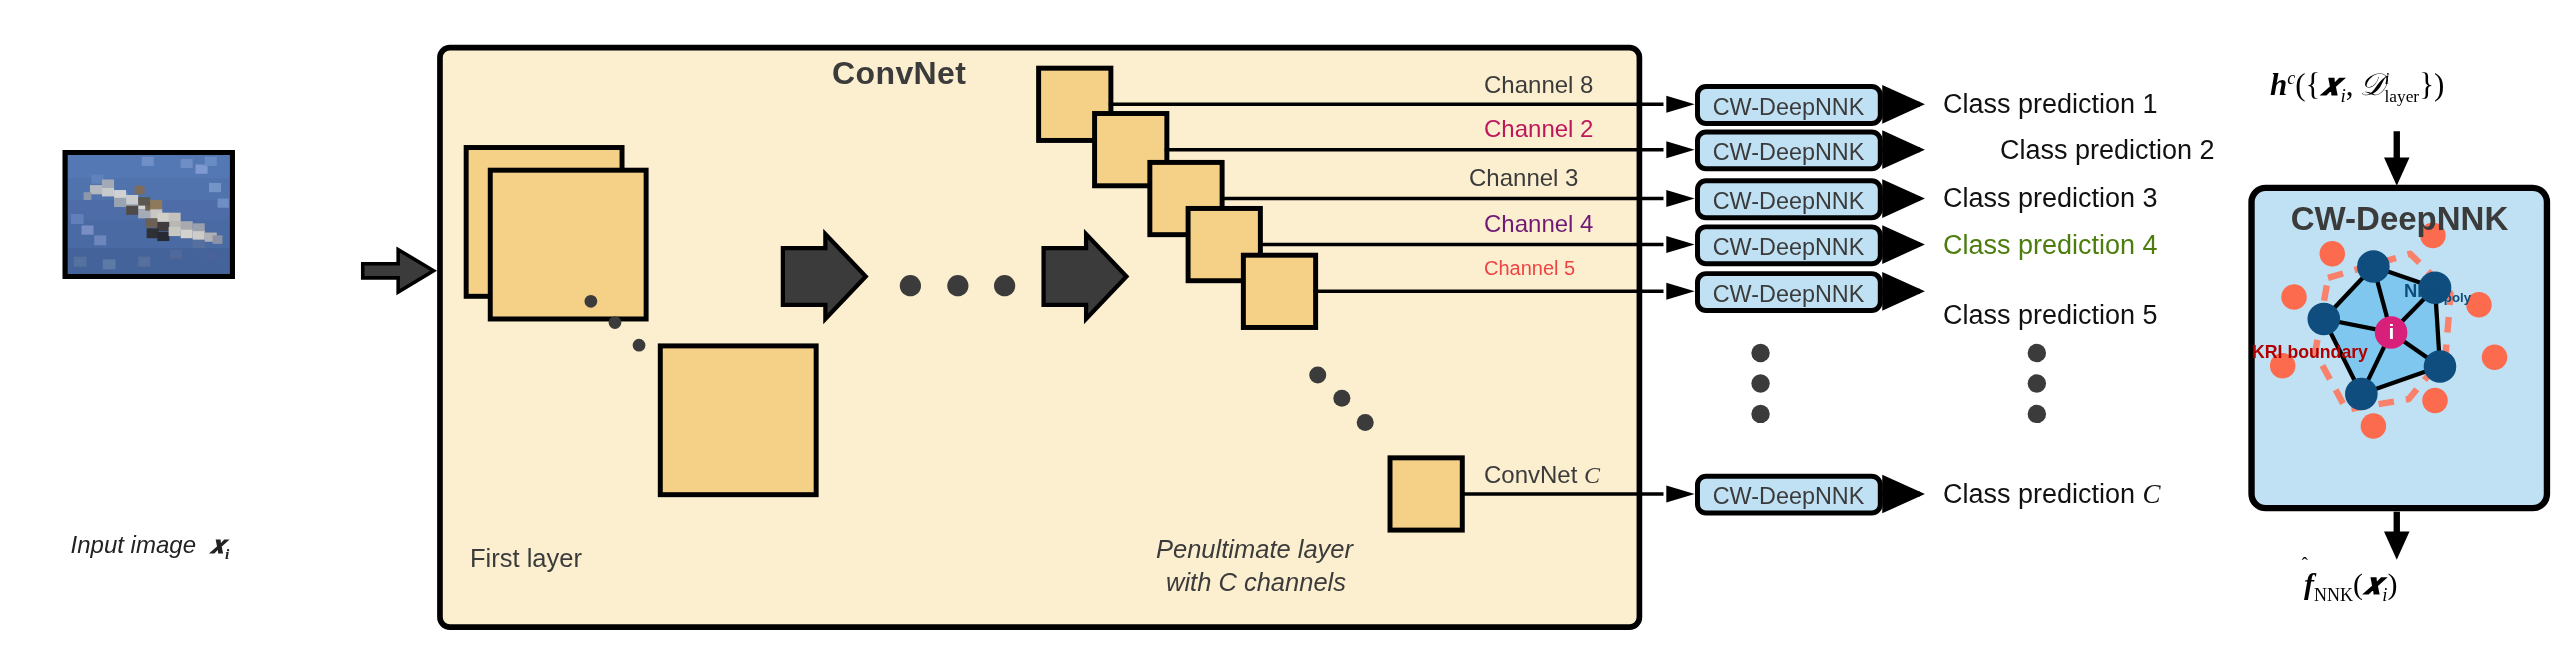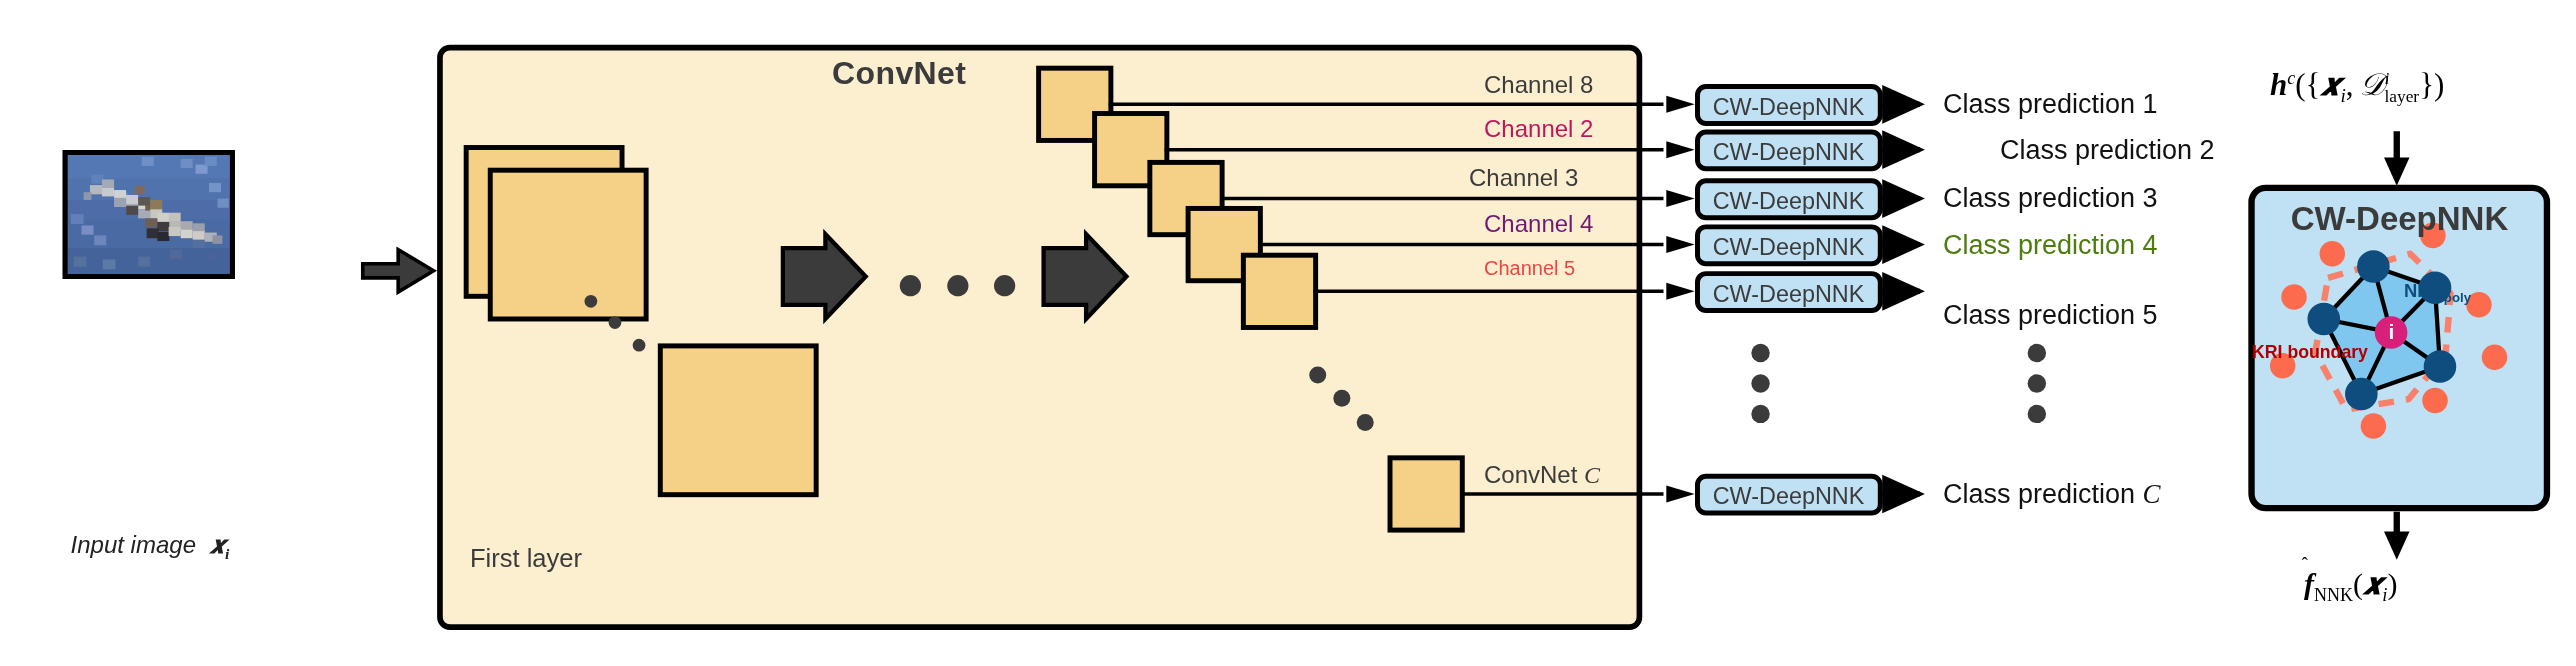--- a/index.html
+++ b/index.html
@@ -232,20 +232,24 @@
   <span>Input image</span>
   <span style="display:inline-block;margin-left:7px;font-family:'Liberation Serif',serif;font-weight:bold;font-style:italic;">
     <span>𝒙</span><sub style="font-size:0.65em;font-style:italic;">i</sub>
   </span>
 </div>
 
 <div class="htmlTxt" style="left:832px;top:55px;font-size:32px;font-weight:bold;color:#3b3b3b;letter-spacing:0.4px;">ConvNet</div>
 
 <div class="htmlTxt" style="left:470px;top:544px;font-size:25.5px;color:#3b3b3b;">First layer</div>
 
+<div class="htmlTxt" style="left:1156px;top:533px;font-size:25.5px;font-style:italic;color:#3b3b3b;line-height:1.28;text-align:left;">
+  <div>Penultimate layer</div>
+  <div style="padding-left:10px;">with C channels</div>
+</div>
 
 <div class="htmlTxt" style="left:1484px;top:71px;font-size:24px;color:#3b3b3b;">Channel 8</div>
 <div class="htmlTxt" style="left:1484px;top:115px;font-size:24px;color:#be185d;">Channel 2</div>
 <div class="htmlTxt" style="left:1469px;top:164px;font-size:24px;color:#3b3b3b;">Channel 3</div>
 <div class="htmlTxt" style="left:1484px;top:210px;font-size:24px;color:#701a75;">Channel 4</div>
 <div class="htmlTxt" style="left:1484px;top:257px;font-size:20px;color:#ef4444;">Channel 5</div>
 <div class="htmlTxt" style="left:1484px;top:461px;font-size:24px;color:#3b3b3b;">
   <span>ConvNet </span><span style="font-family:'Liberation Serif',serif;font-style:italic;">C</span>
 </div>
 

